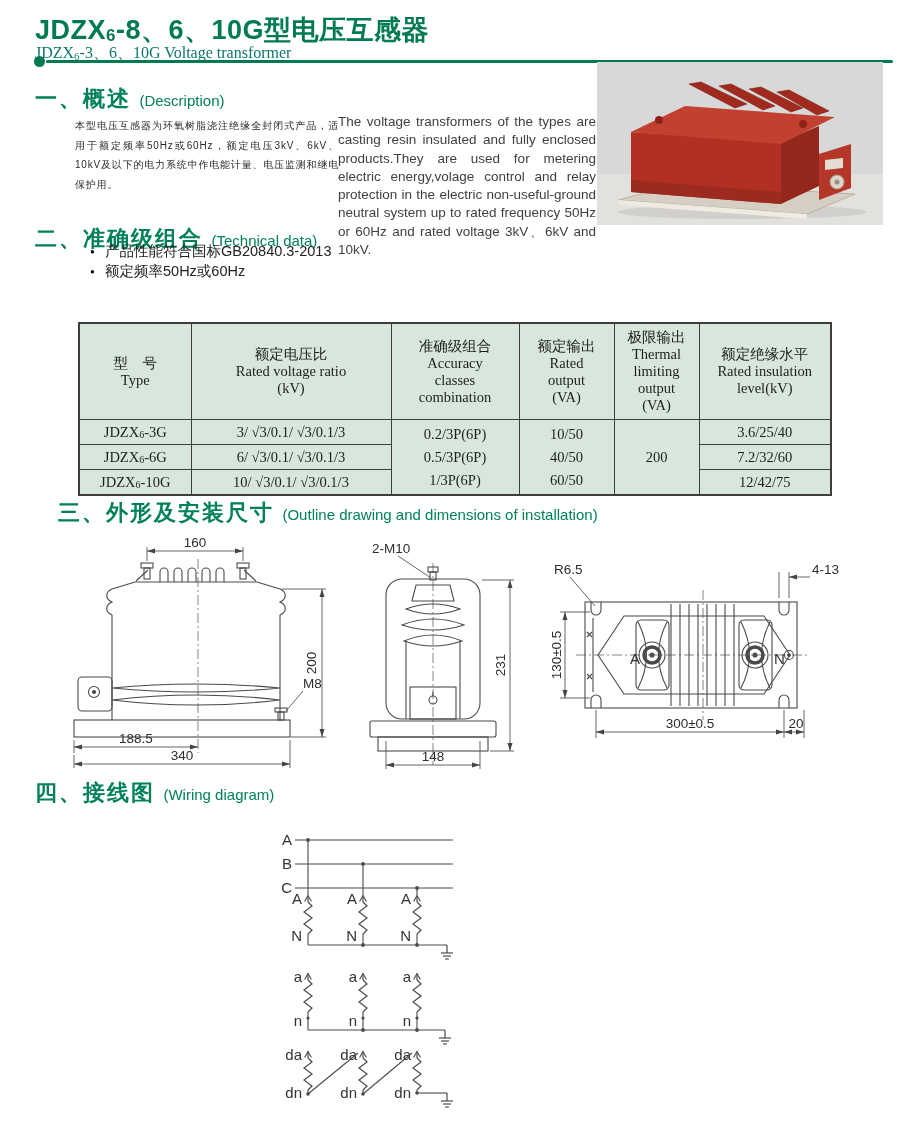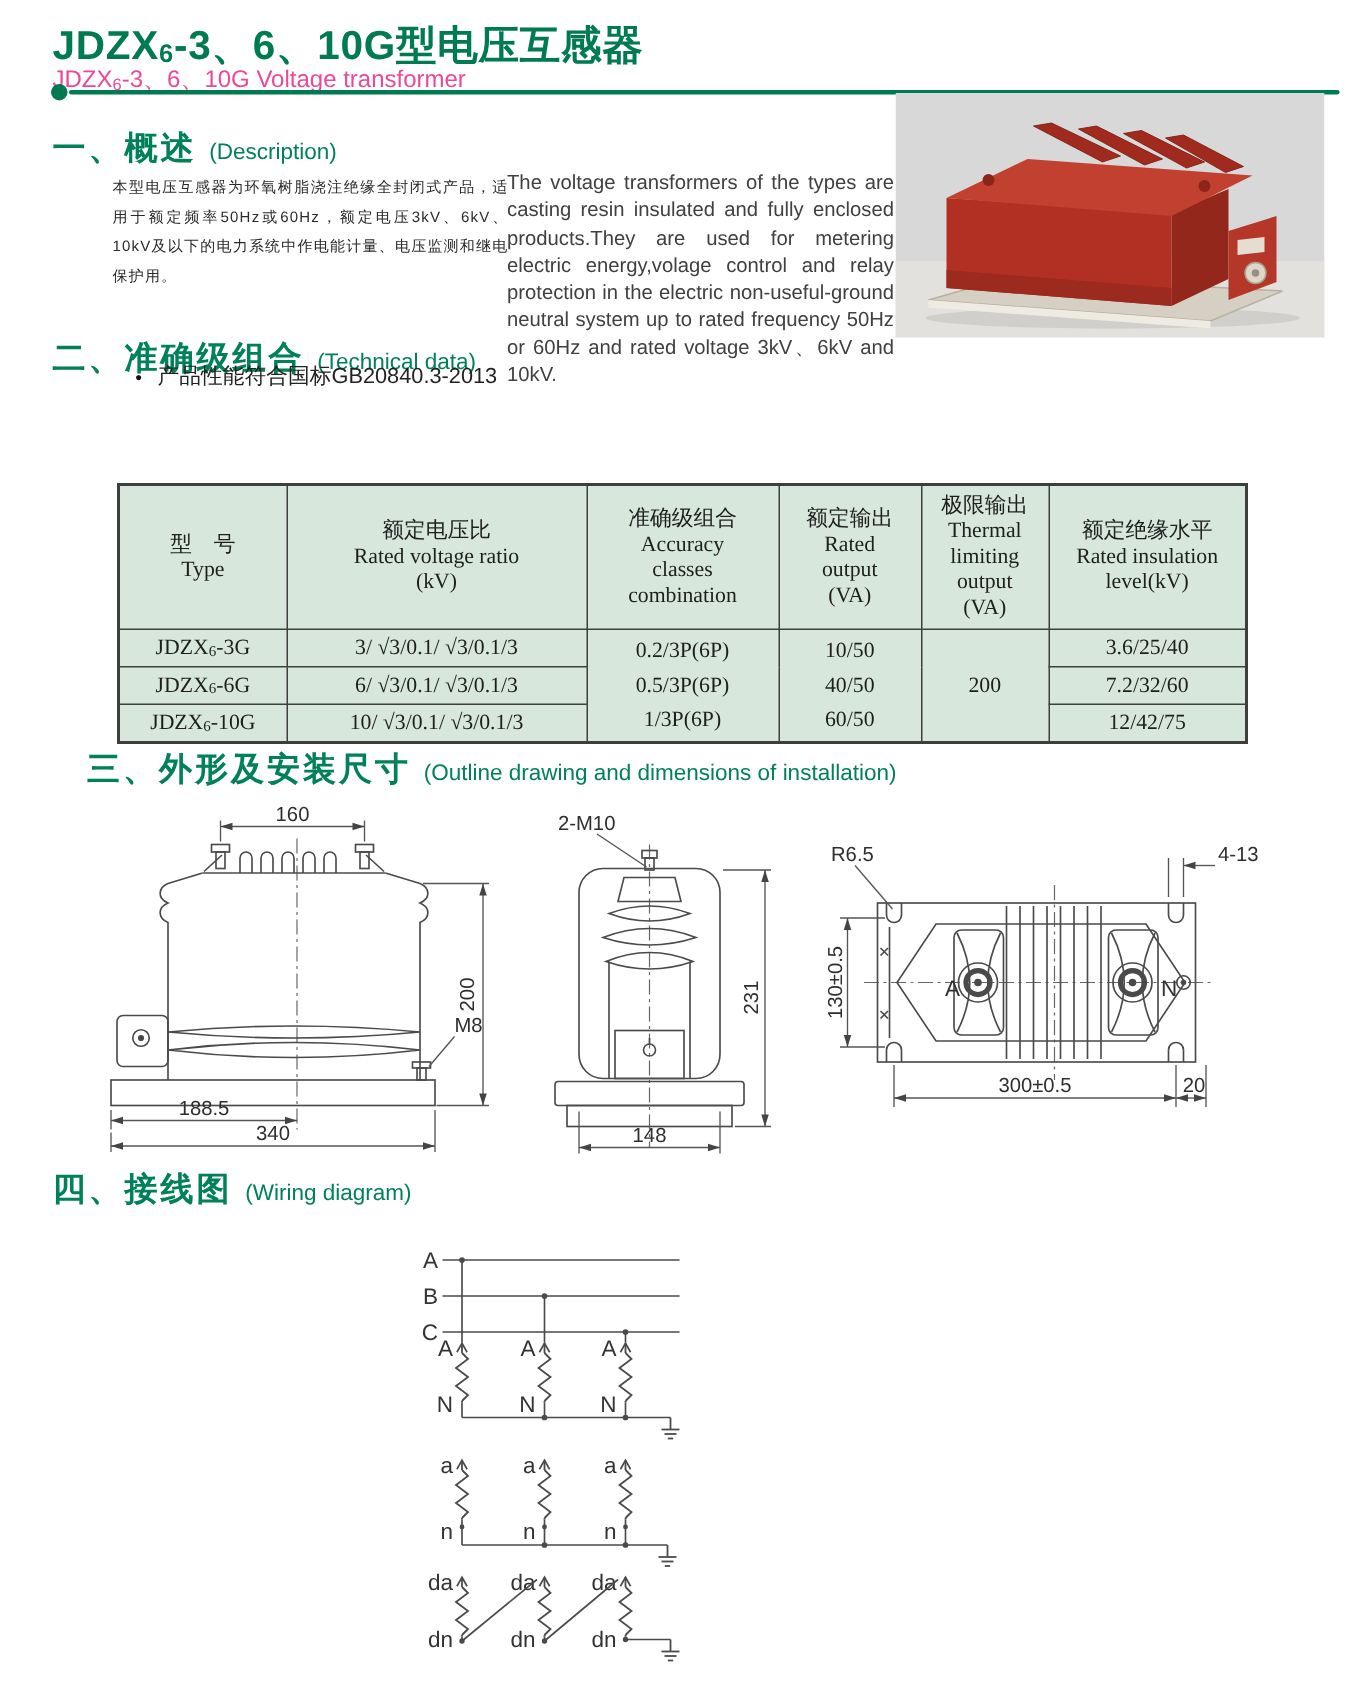--- a/index.html
+++ b/index.html
@@ -4,21 +4,21 @@
 <style>
   html,body{margin:0;padding:0;}
   body{
     width:900px;height:1123px;position:relative;background:#ffffff;
     font-family:"Liberation Sans",sans-serif;color:#2b2b2b;overflow:hidden;
   }
   .abs{position:absolute;}
   
   .title{left:35px;top:12px;font-size:27px;font-weight:bold;color:#007a50;letter-spacing:.5px;}
   .title .subchar{font-size:17px;vertical-align:-2px;}
-  .subtitle{left:35px;top:43px;font-size:16px;color:#ec4899;}
+  .subtitle{left:35px;top:43px;font-size:16px;color:#0f766e;font-family:Liberation Serif, serif;}
   .subtitle .subchar{font-size:11px;vertical-align:-2px;}
   .divider{left:46px;top:60px;width:847px;height:3px;background:#007a50;border-radius:2px;}
   .divider-dot{left:34px;top:56px;width:11px;height:11px;border-radius:50%;background:#007a50;}
   
   .sech{color:#00815a;white-space:nowrap;}
   .sech .zh{font-size:22px;font-weight:bold;letter-spacing:2px;}
   .sech .en{font-size:15px;margin-left:4px;}
   
   .zhp{left:75px;top:116px;width:264px;font-size:10px;line-height:19.5px;text-align:justify;letter-spacing:.8px;color:#2a2a2a;}
   .enp{left:338px;top:113px;width:258px;font-size:13.5px;line-height:18.3px;text-align:justify;color:#404040;}
@@ -48,21 +48,21 @@
   svg .wlab{font-size:15px;fill:#333;}
   .photo{left:597px;top:62px;}
   .dwg-front{left:60px;top:537px;}
   .dwg-side{left:362px;top:537px;}
   .dwg-top{left:552px;top:560px;}
   .wiring{left:262px;top:822px;}
 </style>
 </head>
 <body>
 
-<div class="abs title"><span>JDZX</span><span class="subchar">6</span><span>-3、6、10G型电压互感器</span></div>
+<div class="abs title"><span>JDZX</span><span class="subchar">6</span><span>-8、6、10G型电压互感器</span></div>
 <div class="abs subtitle"><span>JDZX</span><span class="subchar">6</span><span>-3、6、10G Voltage transformer</span></div>
 <div class="abs divider-dot"></div>
 <div class="abs divider"></div>
 
 <div class="abs sech s1">
   <span class="zh">一、概述</span>
   <span class="en">(Description)</span>
 </div>
 <div class="abs zhp">本型电压互感器为环氧树脂浇注绝缘全封闭式产品，适用于额定频率50Hz或60Hz，额定电压3kV、6kV、10kV及以下的电力系统中作电能计量、电压监测和继电保护用。</div>
 <div class="abs enp">The voltage transformers of the types are casting resin insulated and fully enclosed products.They are used for metering electric energy,volage control and relay protection in the electric non-useful-ground neutral system up to rated frequency 50Hz or 60Hz and rated voltage 3kV、6kV and 10kV.</div>
@@ -96,20 +96,21 @@
     <circle cx="240" cy="120" r="2.5" fill="#979082"></circle>
   </g>
 </svg>
 
 <div class="abs sech s2">
   <span class="zh">二、准确级组合</span>
   <span class="en">(Technical data)</span>
 </div>
 <ul class="abs bullets">
   <li>产品性能符合国标GB20840.3-2013</li>
+  <li>额定频率50Hz或60Hz</li>
 </ul>
 
 <div class="abs tblwrap">
 <table class="spec">
   <colgroup>
     <col style="width:112px">
         <col style="width:200px">
         <col style="width:128px">
     <col style="width:95px">
         <col style="width:85px">

